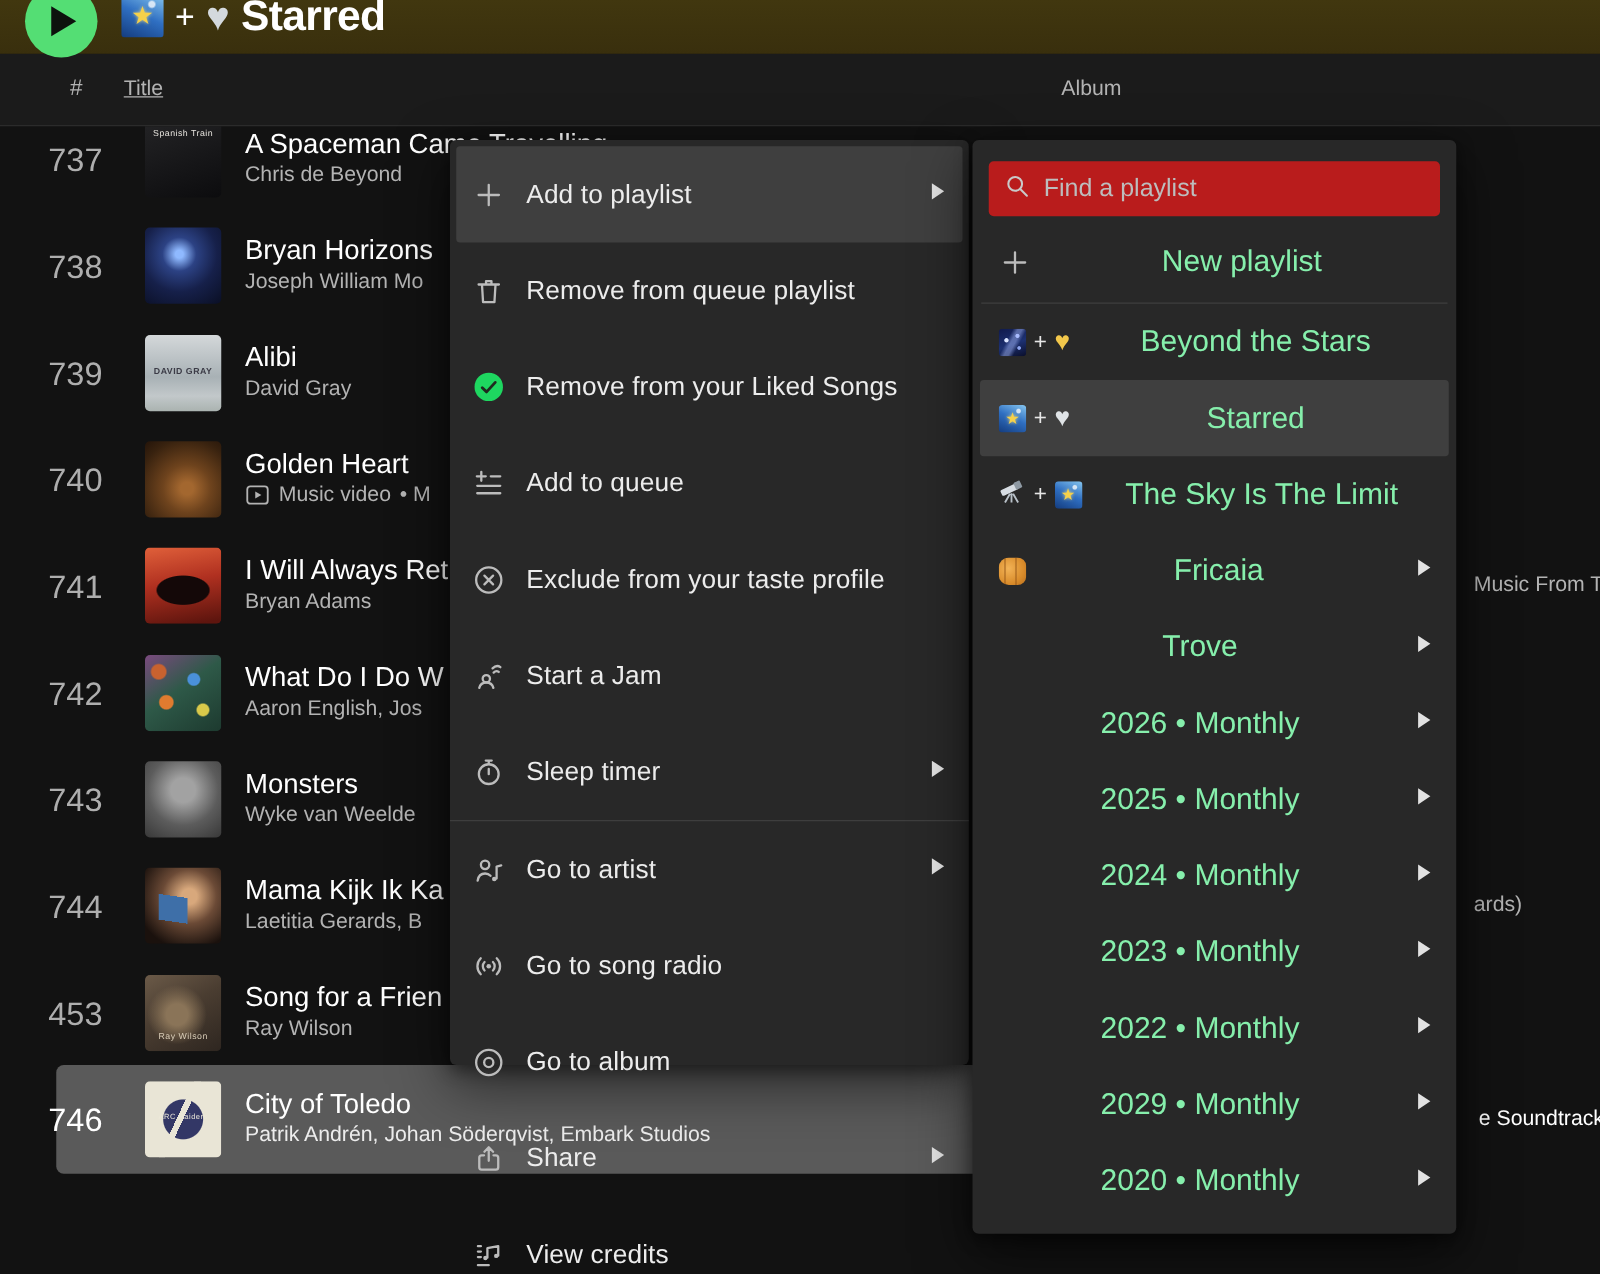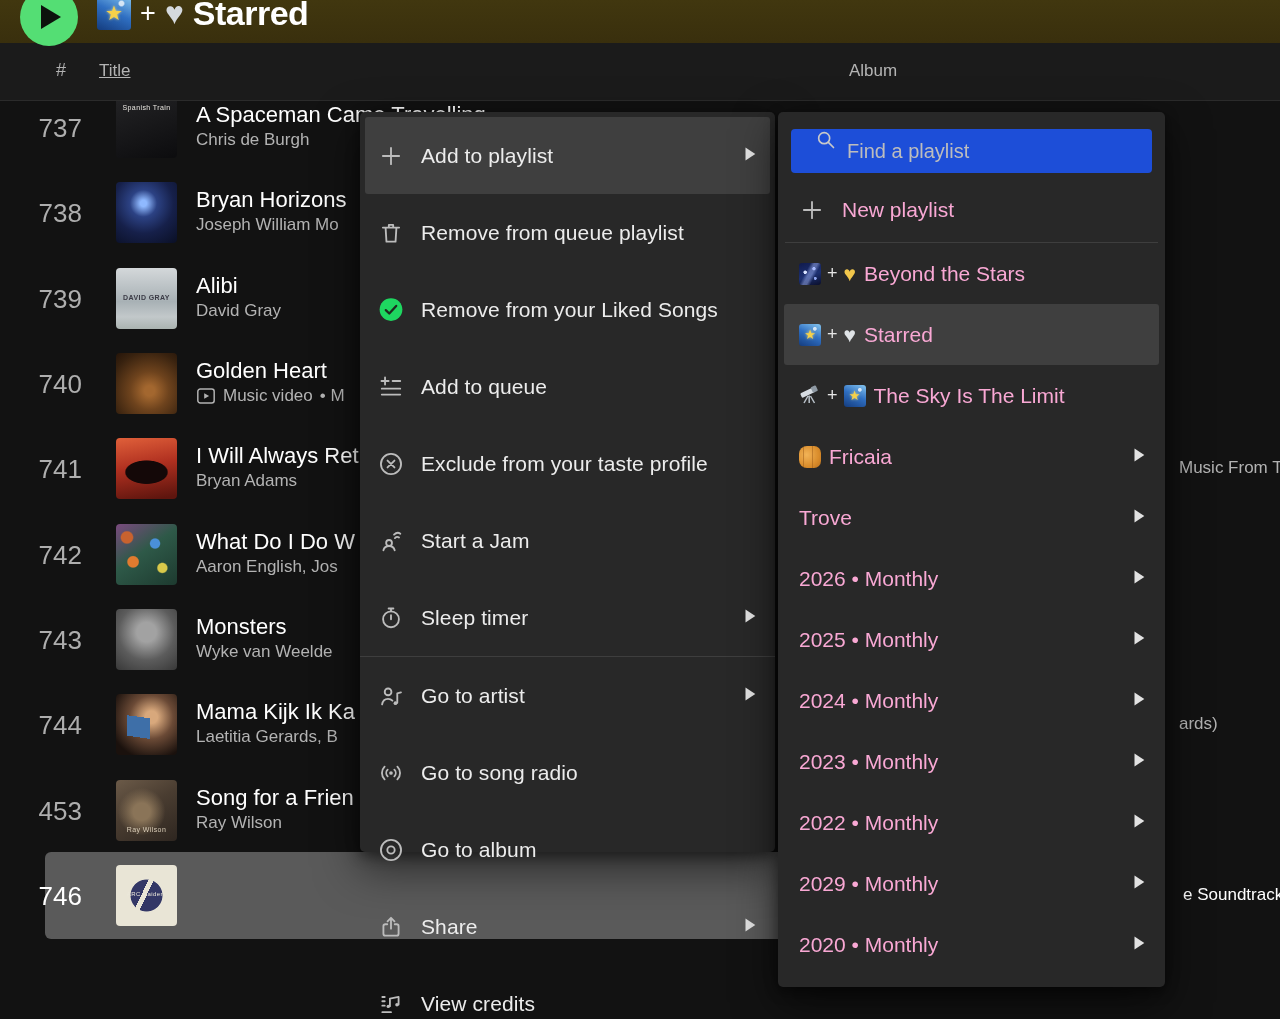--- a/index.html
+++ b/index.html
@@ -69,32 +69,32 @@
     display:flex; align-items:center; justify-content:center; }
   .micon svg { stroke:#bcbcbc; fill:none; stroke-width:1.7; stroke-linecap:round; stroke-linejoin:round; }
   .mlabel { color:#ececec; font-size:21px; letter-spacing:.1px; flex:1 1 auto; }
   .arr { flex:0 0 auto; margin-left:12px; }
   .mdivider { height:1px; background:#3e3e3e; margin:0 -5px; }
 
   
   .submenu { position:absolute; left:778px; top:112px; width:387px; height:875px;
     background:#282828; border-radius:5px; padding:17px 6px 12px 6px; z-index:40;
     box-shadow:0 16px 44px rgba(0,0,0,.55), 0 4px 14px rgba(0,0,0,.45); }
-  .searchbox { margin:0 7px; height:44px; background:#1d4ed8; border-radius:4px;
-    display:flex; padding:0 24px; gap:10px; }
+  .searchbox { margin:0 7px; height:44px; background:#b91c1c; border-radius:4px;
+    display:flex; align-items:center; padding:0 12px; gap:10px; }
   .searchbox svg { stroke:#c9c9c9; fill:none; stroke-width:1.8; stroke-linecap:round; flex:0 0 auto; }
   .searchbox input { background:transparent; border:none; outline:none; color:#fff;
     font-size:20px; width:100%; font-family:inherit; }
   .searchbox input::placeholder { color:#bdbdbd; }
   .pitem { position:relative; height:61px; display:flex; align-items:center;
     padding:0 14px 0 15px; border-radius:3px; }
   .pitem.np { margin-top:6px; }
   .pitem.sel { background:#3f3f3f; }
   .pdivider { height:1px; background:#3e3e3e; margin:2px 1px 0 1px; }
-  .plabel { color:#f9a8d4; font-size:21px; flex:1 1 auto; white-space:nowrap; overflow:hidden; }
+  .plabel { color:#86efac; font-size:24px; flex:1 1 auto; white-space:nowrap; overflow:hidden;text-align:center; }
   .emoji-row { display:flex; align-items:center; gap:6px; margin-right:8px; flex:0 0 auto; }
   .mini-plus { color:#e6e6e6; font-size:18px; }
   .heart-y { color:#f2c74b; font-size:21px; line-height:1; }
   .heart-w { color:#dfe3e6; font-size:21px; line-height:1; }
   .sq-night { width:22px; height:22px; border-radius:3px;
     background:
       radial-gradient(circle at 28% 42%, #d9e4ff 0 7%, transparent 10%),
       radial-gradient(circle at 68% 26%, #a9bcff 0 6%, transparent 9%),
       radial-gradient(circle at 74% 70%, #8fa6f0 0 5%, transparent 8%),
       linear-gradient(118deg, transparent 34%, rgba(170,190,255,.45) 46% 56%, transparent 68%),
@@ -112,21 +112,21 @@
   <div class="list">
 
     <div class="row" style="top:-16px">
       <div class="rnum">737</div>
       <div class="art" style="background:linear-gradient(160deg,#232325,#0c0c0e)">
         <span class="art-text">Spanish Train</span>
         </div>
       <div class="meta">
           <div class="t1">A Spaceman Came Travelling</div>
         <div class="t2">
-            <span>Chris de Burgh</span>
+            <span>Chris de Beyond</span>
           </div>
         </div>
     </div>
 
     <div class="row" style="top:69px">
       <div class="rnum">738</div>
       <div class="art" style="background:radial-gradient(circle at 45% 35%, #8fb9ff 0 6%, #2c4284 26%, #16204a 58%, #0a0f24 100%)"></div>
       <div class="meta">
           <div class="t1">Bryan Horizons</div>
         <div class="t2">
@@ -223,20 +223,26 @@
             <span>Ray Wilson</span>
           </div>
         </div>
     </div>
 
     <div class="row hl" style="top:752px">
       <div class="row-bg"></div>
       <div class="rnum">746</div>
       <div class="art" style="background:linear-gradient(115deg, transparent 0 44%, #e9e5d6 44% 50%, transparent 50%),radial-gradient(circle at 50% 50%, #333766 0 36%, transparent 38%),linear-gradient(#e9e5d6,#e9e5d6)">
         <span class="art-text circ">ARC Raiders</span>
+        </div>
+      <div class="meta" style="width:580px">
+          <div class="t1">City of Toledo</div>
+        <div class="t2">
+            <span>Patrik Andrén, Johan Söderqvist, Embark Studios</span>
+          </div>
         </div>
       <div class="alb-frag" style="left:1167px">e Soundtrack</div>
     </div>
   </div>
 
   <div class="topbar">
     <div class="play-btn">
       <svg width="24" height="26" viewBox="0 0 24 26">
           <path d="M2 1l20 12L2 25z" fill="#0d120d"></path>
         </svg>

